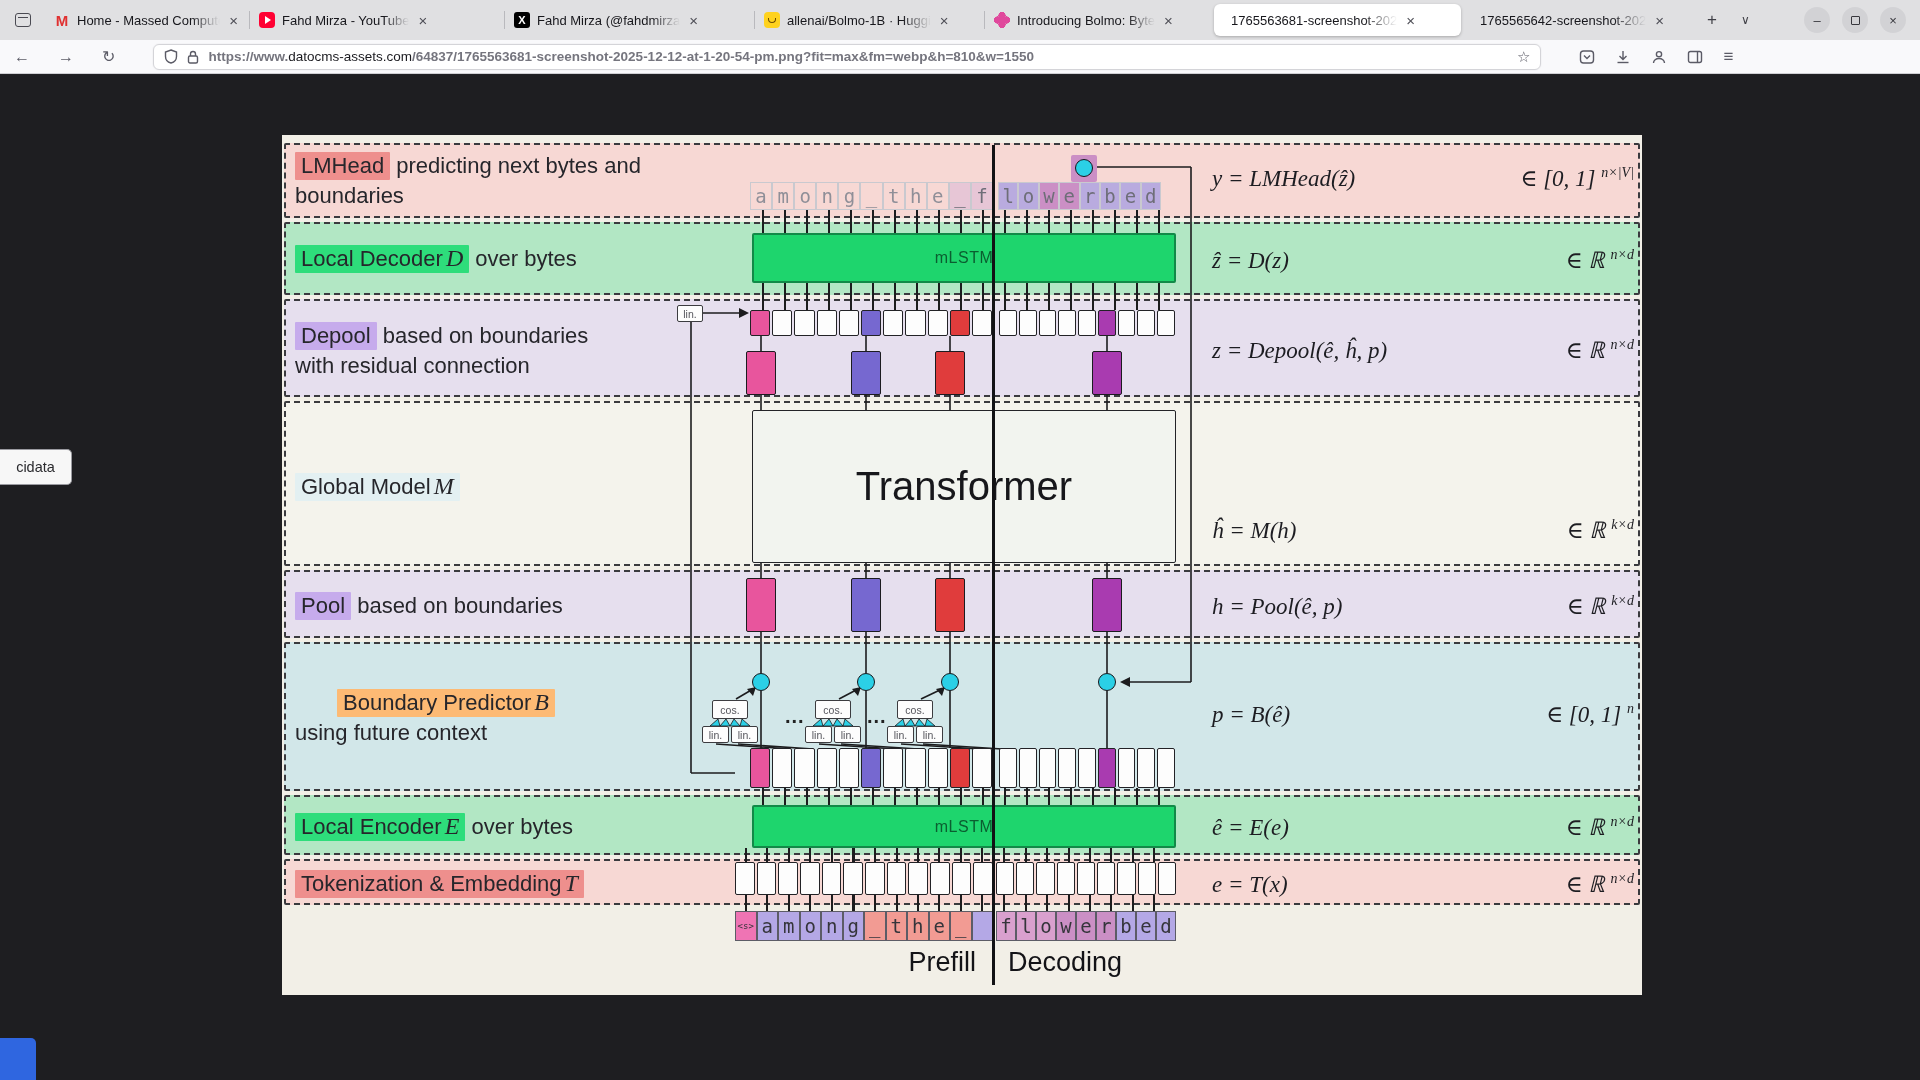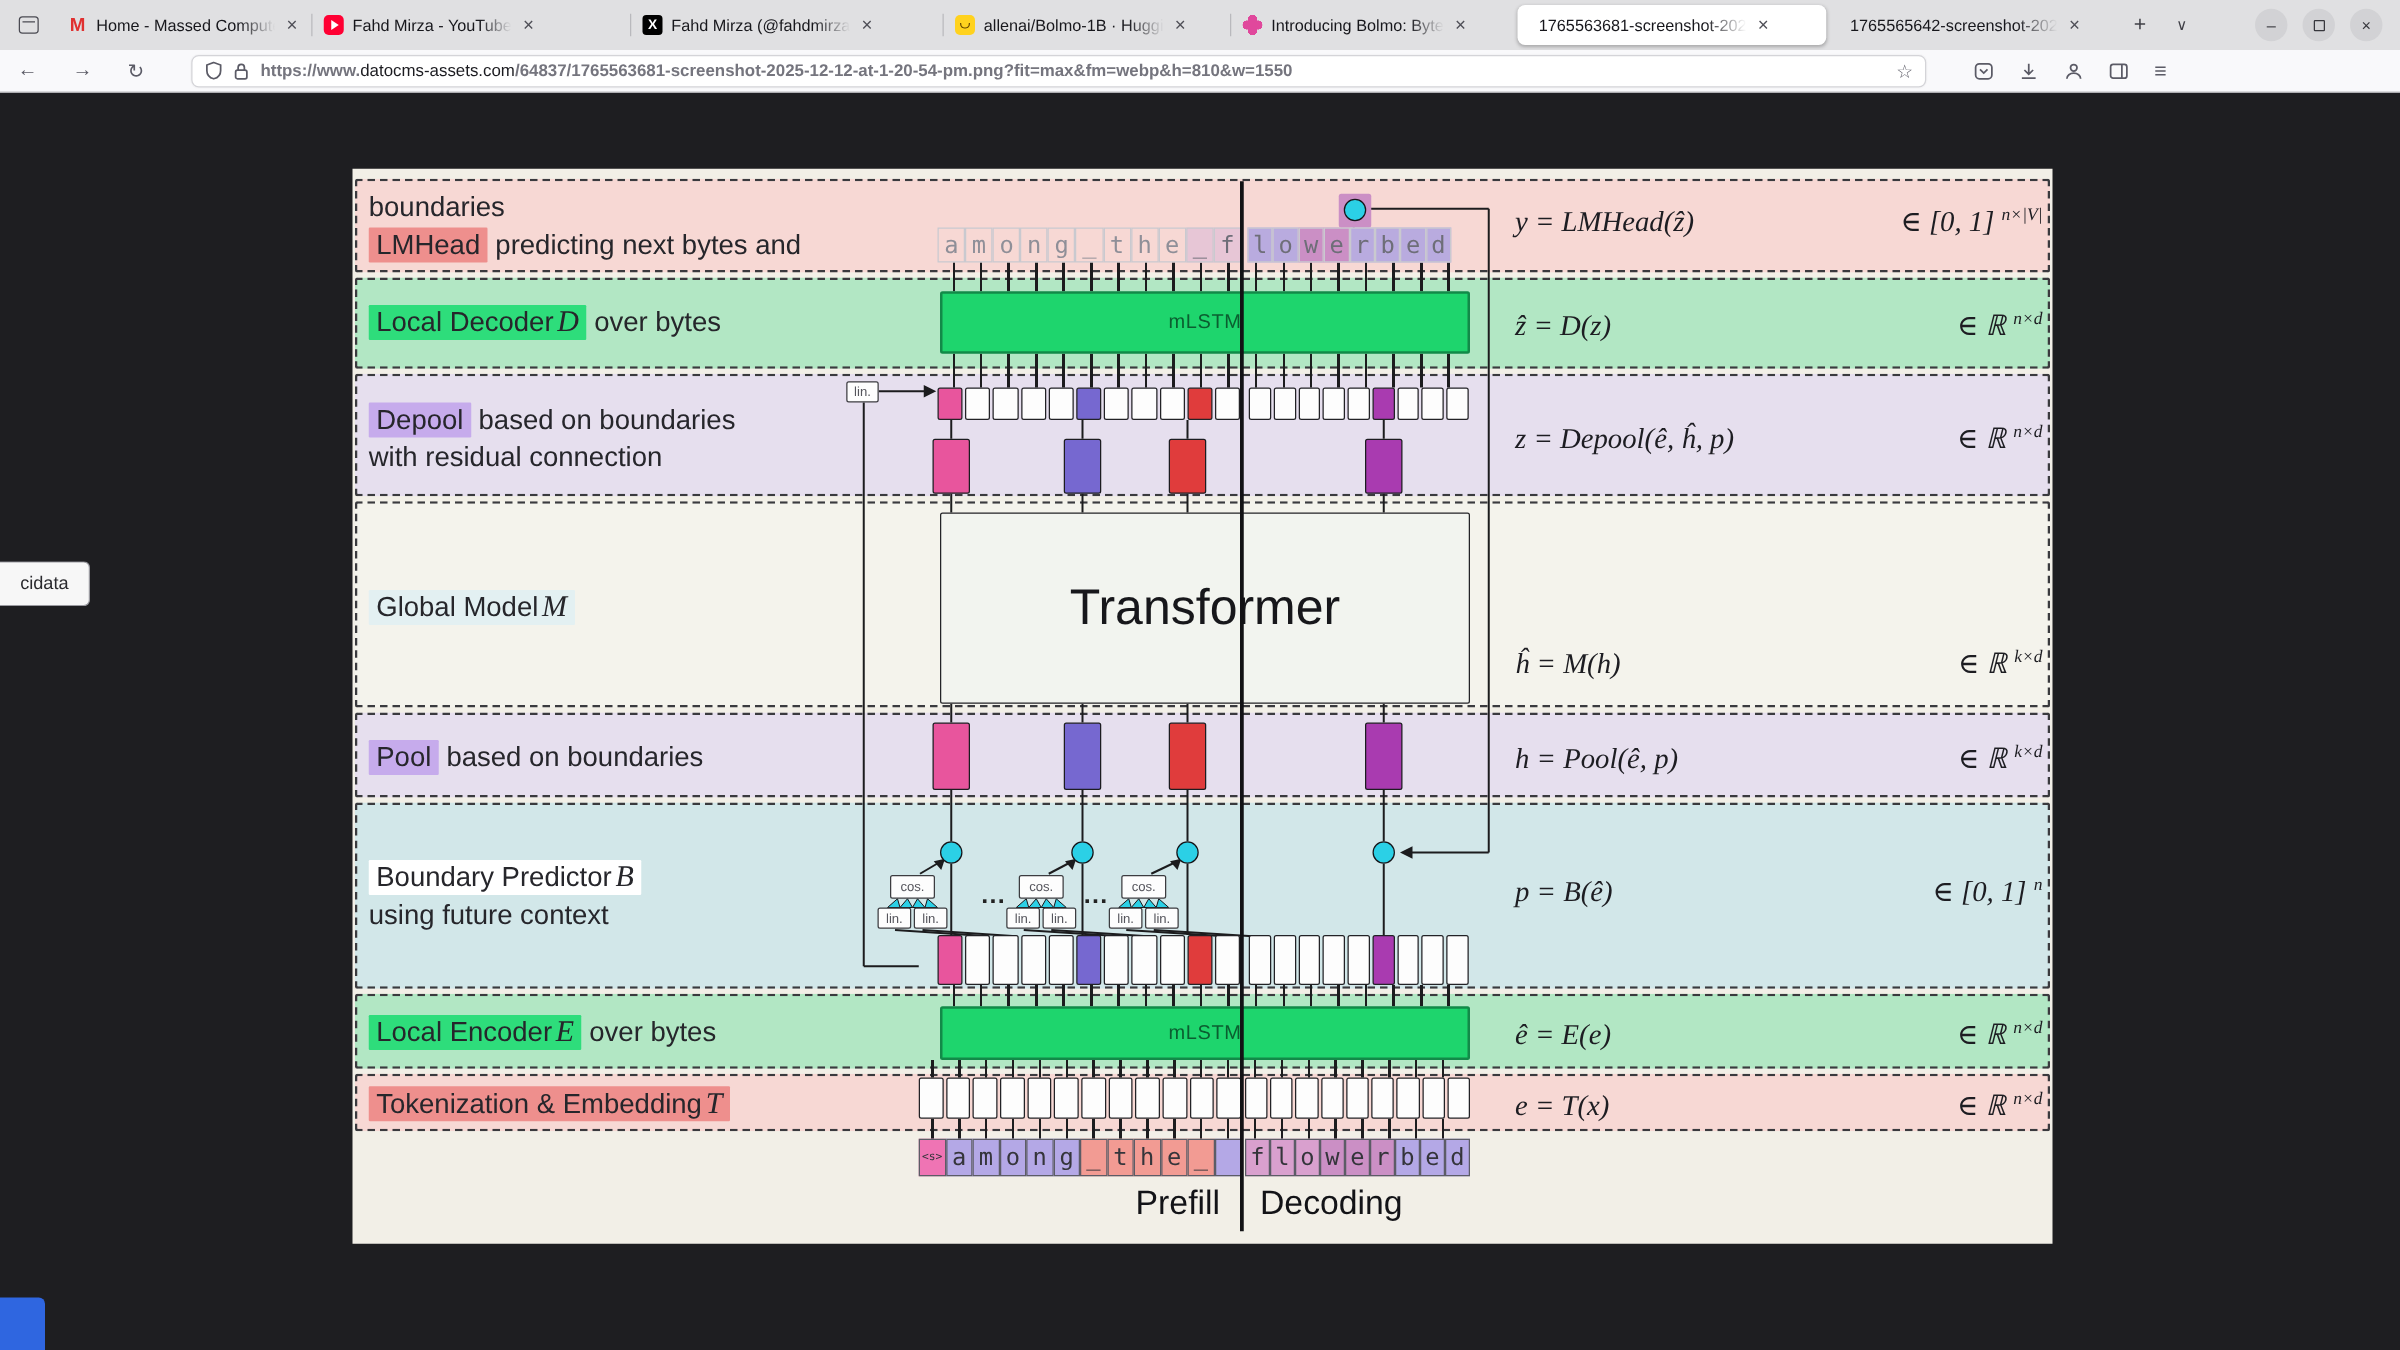--- a/index.html
+++ b/index.html
@@ -185,22 +185,22 @@
         </svg>
       </span>
     <span class="menu-glyph">≡</span>
   </div>
 </div>
 
 <div class="content">
   <div class="figure">
       <div class="row" style="top: 8px; height: 75px; background: rgb(247, 216, 212);"></div>
       <div class="rowlabel" style="top: 16px;">
+        <div><span class="chip" style="background: rgb(238, 143, 141);">LMHead</span><span> predicting next bytes and</span></div>
         <div>boundaries</div>
-        <div><span class="chip" style="background: rgb(238, 143, 141);">LMHead</span><span> predicting next bytes and</span></div>
       </div>
       <div class="formula" style="top: 30px;">
         <span>y = LMHead(ẑ)</span>
         <span>∈ [0, 1] <sup>n×|V|</sup></span>
       </div>
       <div class="row" style="top: 87px; height: 73px; background: rgb(178, 231, 196);"></div>
       <div class="rowlabel" style="top: 108px;">
         <div><span class="chip" style="background: rgb(46, 221, 123);">Local Decoder<span class="scriptletter">D</span></span><span> over bytes</span></div>
       </div>
       <div class="formula" style="top: 108px;">
@@ -227,21 +227,21 @@
       <div class="row" style="top: 435px; height: 68px; background: rgb(230, 223, 238);"></div>
       <div class="rowlabel" style="top: 456px;">
         <div><span class="chip" style="background: rgb(198, 171, 236);">Pool</span><span> based on boundaries</span></div>
       </div>
       <div class="formula" style="top: 454px;">
         <span>h = Pool(ê, p)</span>
         <span>∈ ℝ <sup>k×d</sup></span>
       </div>
       <div class="row" style="top: 507px; height: 149px; background: rgb(210, 231, 233);"></div>
       <div class="rowlabel" style="top: 552px;">
-        <div><span class="chip" style="background: #ffffff;">Boundary Predictor<span class="scriptletter">B</span></span></div>
+        <div><span class="chip" style="background: #fdba74; margin-left: 42px;">Boundary Predictor<span class="scriptletter">B</span></span></div>
         <div>using future context</div>
       </div>
       <div class="formula" style="top: 566px;">
         <span>p = B(ê)</span>
         <span>∈ [0, 1] <sup>n</sup></span>
       </div>
       <div class="row" style="top: 660px; height: 60px; background: rgb(178, 231, 196);"></div>
       <div class="rowlabel" style="top: 676px;">
         <div><span class="chip" style="background: rgb(46, 221, 123);">Local Encoder<span class="scriptletter">E</span></span><span> over bytes</span></div>
       </div>

